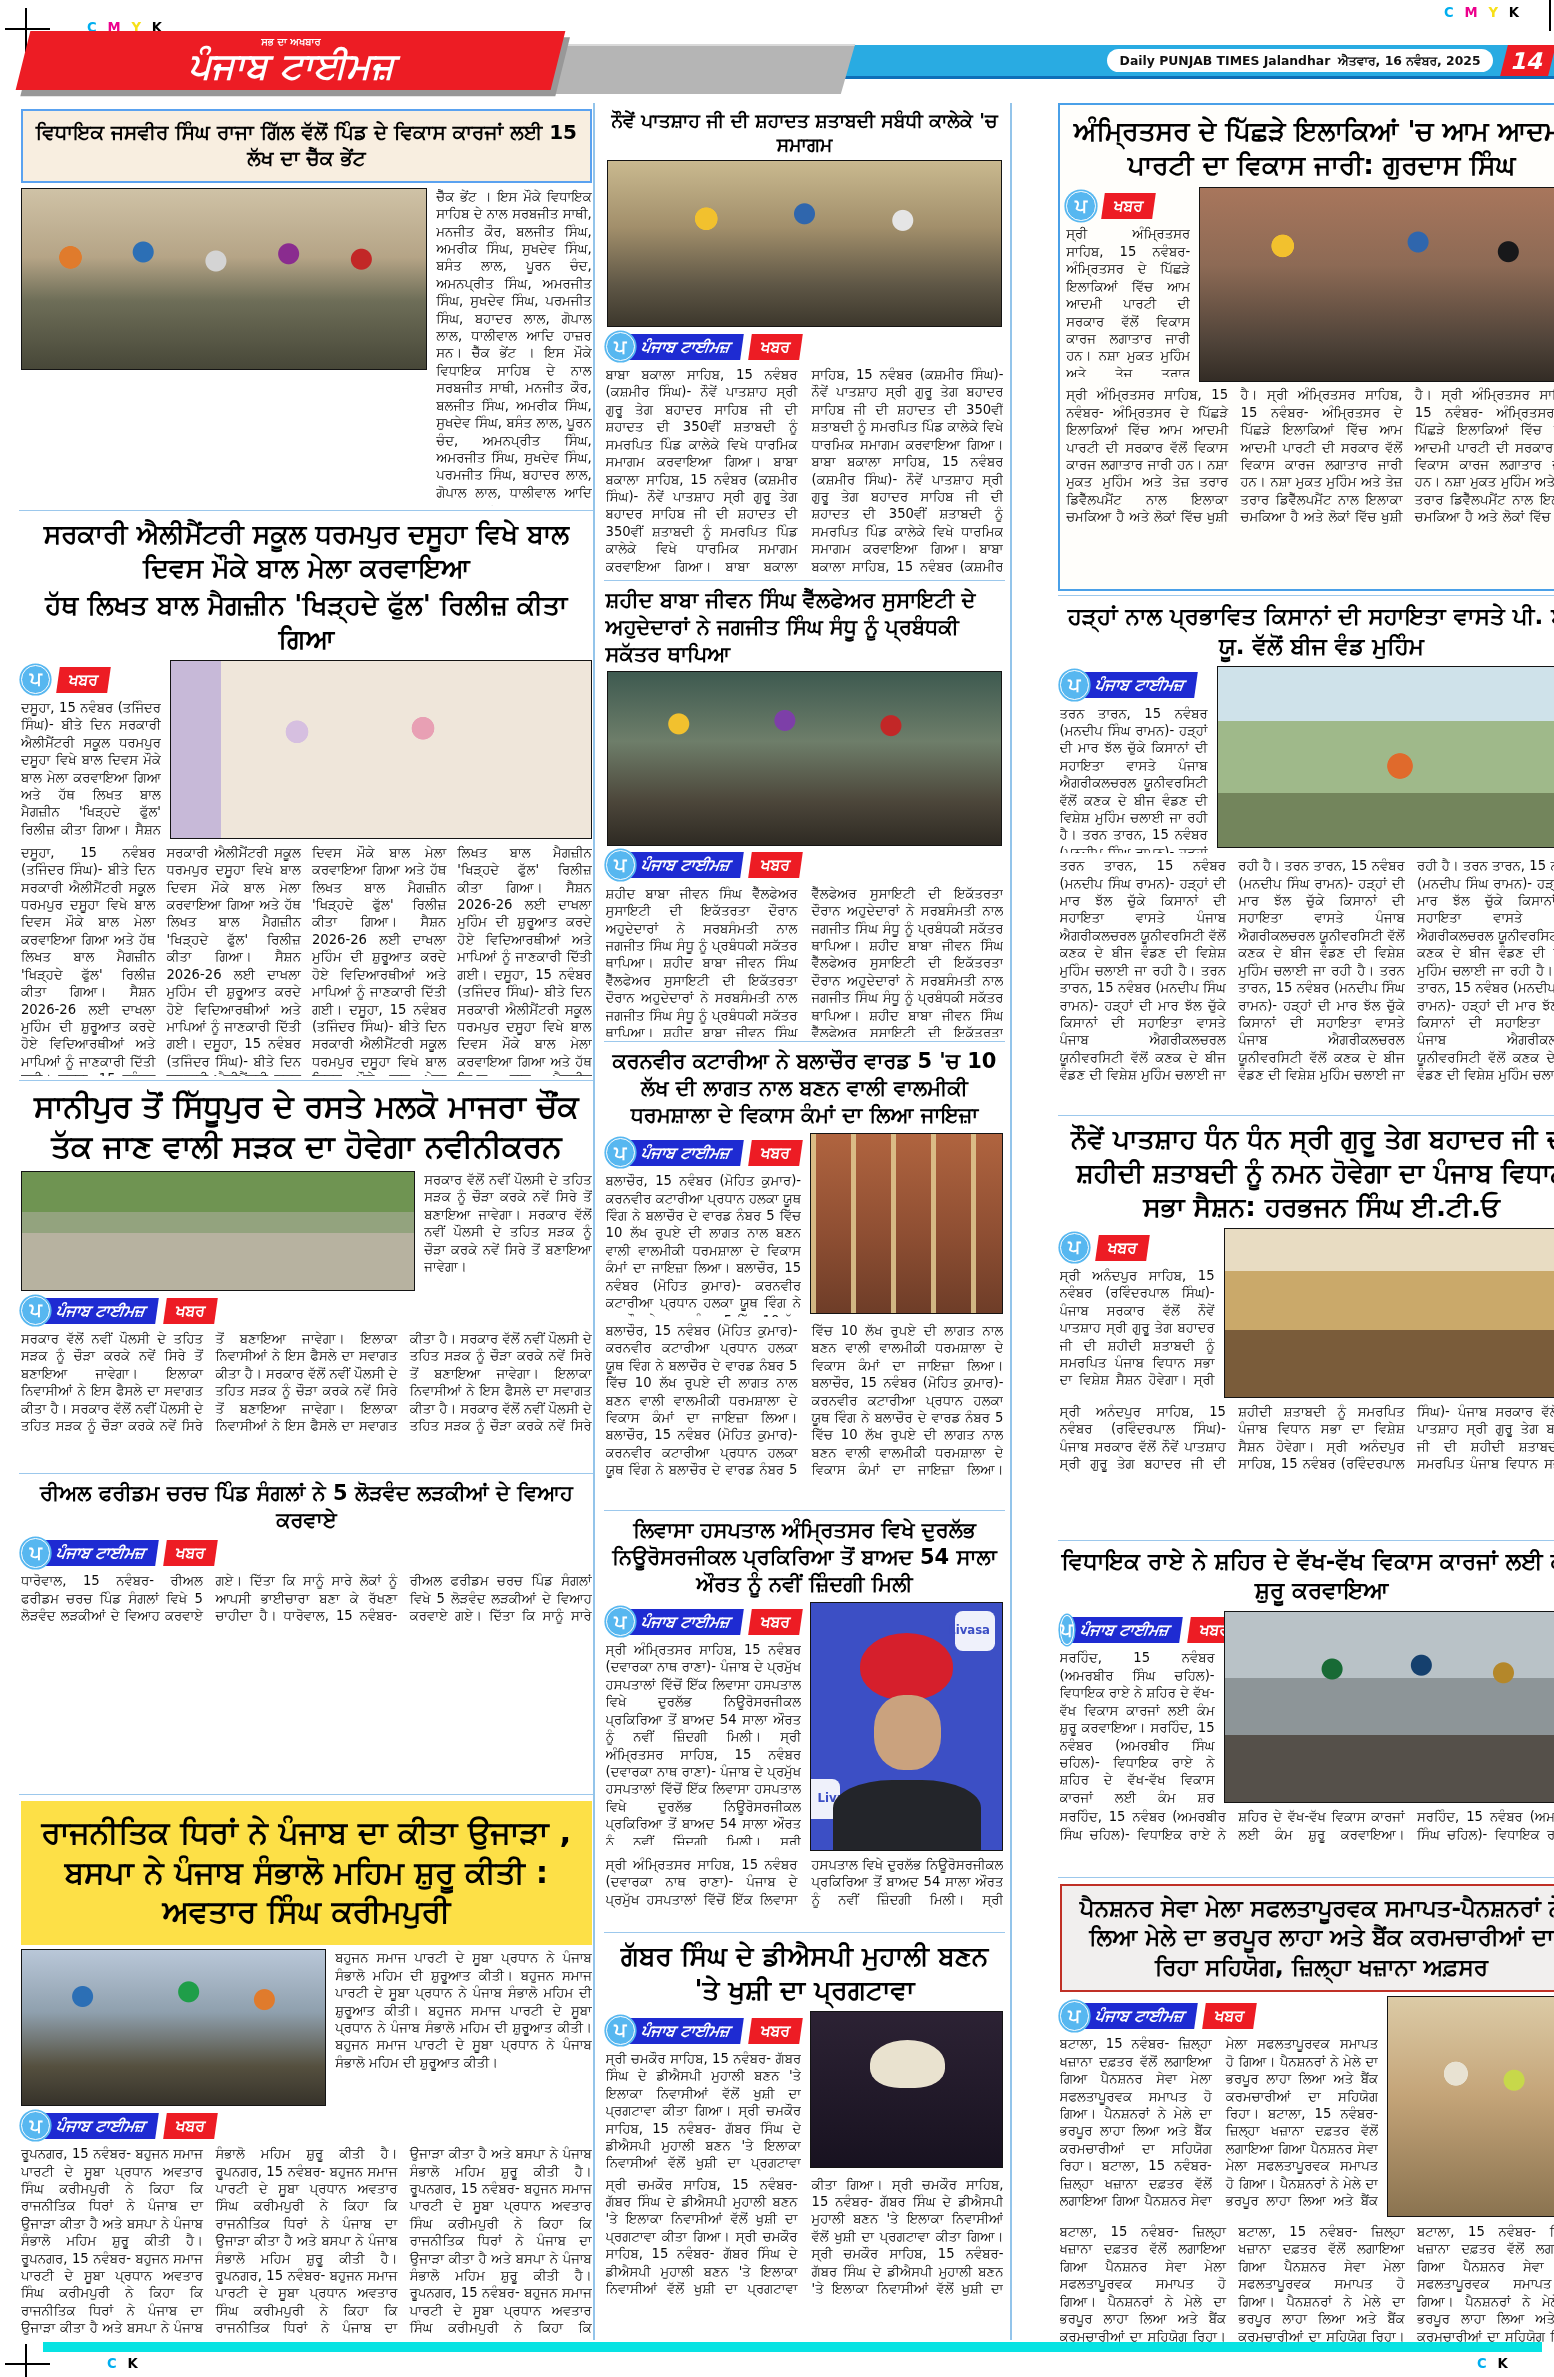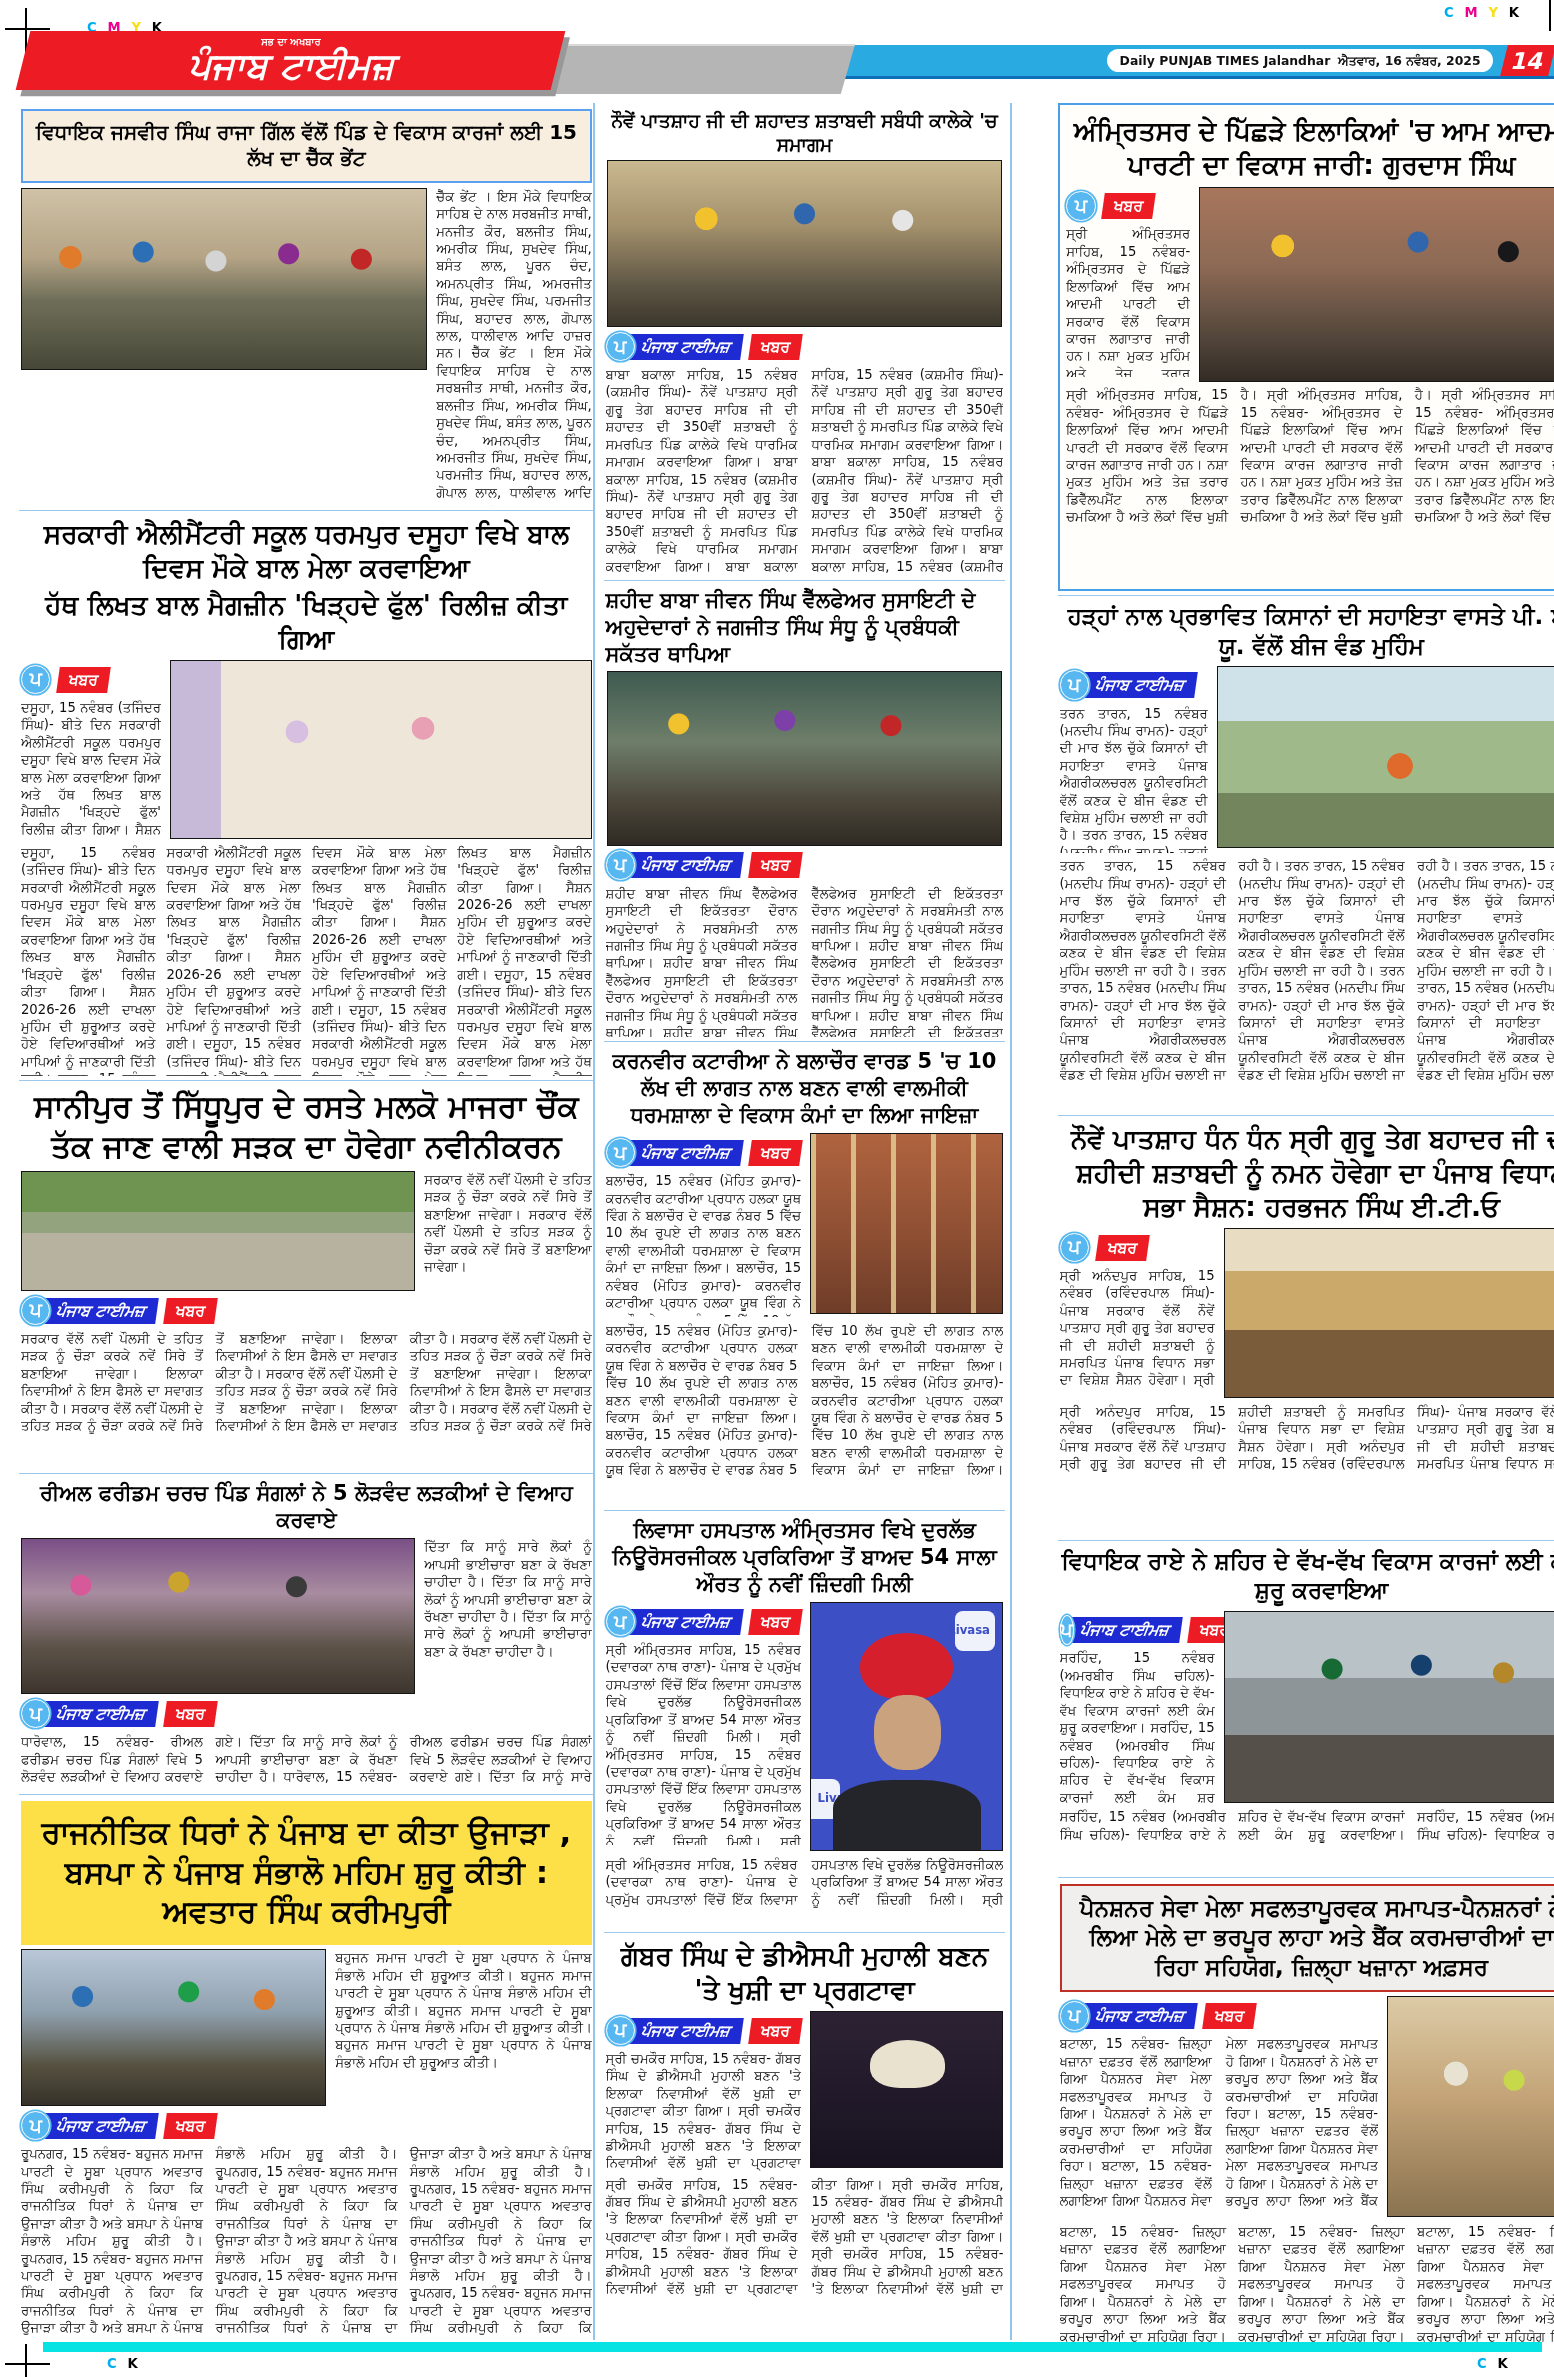--- a/index.html
+++ b/index.html
@@ -196,24 +196,20 @@
     <div class="byline">
       <span class="b-logo">ਪ</span>
       <span class="b-paper">ਪੰਜਾਬ ਟਾਈਮਜ਼</span>
       <span class="b-khabar">ਖਬਰ</span>
     </div>
     <div class="body cols3" style="height:120px;">ਸਰਕਾਰ ਵੱਲੋਂ ਨਵੀਂ ਪੌਲਸੀ ਦੇ ਤਹਿਤ ਸੜਕ ਨੂੰ ਚੌੜਾ ਕਰਕੇ ਨਵੇਂ ਸਿਰੇ ਤੋਂ ਬਣਾਇਆ ਜਾਵੇਗਾ। ਇਲਾਕਾ ਨਿਵਾਸੀਆਂ ਨੇ ਇਸ ਫੈਸਲੇ ਦਾ ਸਵਾਗਤ ਕੀਤਾ ਹੈ। ਸਰਕਾਰ ਵੱਲੋਂ ਨਵੀਂ ਪੌਲਸੀ ਦੇ ਤਹਿਤ ਸੜਕ ਨੂੰ ਚੌੜਾ ਕਰਕੇ ਨਵੇਂ ਸਿਰੇ ਤੋਂ ਬਣਾਇਆ ਜਾਵੇਗਾ। ਇਲਾਕਾ ਨਿਵਾਸੀਆਂ ਨੇ ਇਸ ਫੈਸਲੇ ਦਾ ਸਵਾਗਤ ਕੀਤਾ ਹੈ। ਸਰਕਾਰ ਵੱਲੋਂ ਨਵੀਂ ਪੌਲਸੀ ਦੇ ਤਹਿਤ ਸੜਕ ਨੂੰ ਚੌੜਾ ਕਰਕੇ ਨਵੇਂ ਸਿਰੇ ਤੋਂ ਬਣਾਇਆ ਜਾਵੇਗਾ। ਇਲਾਕਾ ਨਿਵਾਸੀਆਂ ਨੇ ਇਸ ਫੈਸਲੇ ਦਾ ਸਵਾਗਤ ਕੀਤਾ ਹੈ। ਸਰਕਾਰ ਵੱਲੋਂ ਨਵੀਂ ਪੌਲਸੀ ਦੇ ਤਹਿਤ ਸੜਕ ਨੂੰ ਚੌੜਾ ਕਰਕੇ ਨਵੇਂ ਸਿਰੇ ਤੋਂ ਬਣਾਇਆ ਜਾਵੇਗਾ। ਇਲਾਕਾ ਨਿਵਾਸੀਆਂ ਨੇ ਇਸ ਫੈਸਲੇ ਦਾ ਸਵਾਗਤ ਕੀਤਾ ਹੈ। ਸਰਕਾਰ ਵੱਲੋਂ ਨਵੀਂ ਪੌਲਸੀ ਦੇ ਤਹਿਤ ਸੜਕ ਨੂੰ ਚੌੜਾ ਕਰਕੇ ਨਵੇਂ ਸਿਰੇ ਤੋਂ ਬਣਾਇਆ ਜਾਵੇਗਾ। ਇਲਾਕਾ ਨਿਵਾਸੀਆਂ ਨੇ ਇਸ ਫੈਸਲੇ ਦਾ ਸਵਾਗਤ ਕੀਤਾ ਹੈ। ਸਰਕਾਰ ਵੱਲੋਂ ਨਵੀਂ ਪੌਲਸੀ ਦੇ ਤਹਿਤ ਸੜਕ ਨੂੰ ਚੌੜਾ ਕਰਕੇ ਨਵੇਂ ਸਿਰੇ ਤੋਂ ਬਣਾਇਆ ਜਾਵੇਗਾ। ਇਲਾਕਾ ਨਿਵਾਸੀਆਂ ਨੇ ਇਸ ਫੈਸਲੇ ਦਾ ਸਵਾਗਤ ਕੀਤਾ ਹੈ। ਸਰਕਾਰ ਵੱਲੋਂ ਨਵੀਂ ਪੌਲਸੀ ਦੇ ਤਹਿਤ ਸੜਕ ਨੂੰ ਚੌੜਾ ਕਰਕੇ ਨਵੇਂ ਸਿਰੇ ਤੋਂ ਬਣਾਇਆ ਜਾਵੇਗਾ। ਇਲਾਕਾ ਨਿਵਾਸੀਆਂ ਨੇ ਇਸ ਫੈਸਲੇ ਦਾ ਸਵਾਗਤ ਕੀਤਾ ਹੈ। ਸਰਕਾਰ ਵੱਲੋਂ ਨਵੀਂ ਪੌਲਸੀ ਦੇ ਤਹਿਤ ਸੜਕ ਨੂੰ ਚੌੜਾ ਕਰਕੇ ਨਵੇਂ ਸਿਰੇ ਤੋਂ ਬਣਾਇਆ ਜਾਵੇਗਾ। ਇਲਾਕਾ ਨਿਵਾਸੀਆਂ ਨੇ ਇਸ ਫੈਸਲੇ ਦਾ ਸਵਾਗਤ ਕੀਤਾ ਹੈ।</div>
   </article>
 
   <article class="art" style="height:317px;">
     <h1 class="hl fs27">ਰੀਅਲ ਫਰੀਡਮ ਚਰਚ ਪਿੰਡ ਸੰਗਲਾਂ ਨੇ 5 ਲੋੜਵੰਦ ਲੜਕੀਆਂ ਦੇ ਵਿਆਹ ਕਰਵਾਏ</h1>
-    <div class="row">
-      <div class="photo ph-crowd2" style="width:392px;height:154px;"></div>
-      <div class="side body">ਦਿੱਤਾ ਕਿ ਸਾਨੂੰ ਸਾਰੇ ਲੋਕਾਂ ਨੂੰ ਆਪਸੀ ਭਾਈਚਾਰਾ ਬਣਾ ਕੇ ਰੱਖਣਾ ਚਾਹੀਦਾ ਹੈ। ਦਿੱਤਾ ਕਿ ਸਾਨੂੰ ਸਾਰੇ ਲੋਕਾਂ ਨੂੰ ਆਪਸੀ ਭਾਈਚਾਰਾ ਬਣਾ ਕੇ ਰੱਖਣਾ ਚਾਹੀਦਾ ਹੈ। ਦਿੱਤਾ ਕਿ ਸਾਨੂੰ ਸਾਰੇ ਲੋਕਾਂ ਨੂੰ ਆਪਸੀ ਭਾਈਚਾਰਾ ਬਣਾ ਕੇ ਰੱਖਣਾ ਚਾਹੀਦਾ ਹੈ।</div>
-    </div>
     <div class="byline">
       <span class="b-logo">ਪ</span>
       <span class="b-paper">ਪੰਜਾਬ ਟਾਈਮਜ਼</span>
       <span class="b-khabar">ਖਬਰ</span>
     </div>
     <div class="body cols3" style="height:64px;">ਧਾਰੋਵਾਲ, 15 ਨਵੰਬਰ- ਰੀਅਲ ਫਰੀਡਮ ਚਰਚ ਪਿੰਡ ਸੰਗਲਾਂ ਵਿਖੇ 5 ਲੋੜਵੰਦ ਲੜਕੀਆਂ ਦੇ ਵਿਆਹ ਕਰਵਾਏ ਗਏ। ਦਿੱਤਾ ਕਿ ਸਾਨੂੰ ਸਾਰੇ ਲੋਕਾਂ ਨੂੰ ਆਪਸੀ ਭਾਈਚਾਰਾ ਬਣਾ ਕੇ ਰੱਖਣਾ ਚਾਹੀਦਾ ਹੈ। ਧਾਰੋਵਾਲ, 15 ਨਵੰਬਰ- ਰੀਅਲ ਫਰੀਡਮ ਚਰਚ ਪਿੰਡ ਸੰਗਲਾਂ ਵਿਖੇ 5 ਲੋੜਵੰਦ ਲੜਕੀਆਂ ਦੇ ਵਿਆਹ ਕਰਵਾਏ ਗਏ। ਦਿੱਤਾ ਕਿ ਸਾਨੂੰ ਸਾਰੇ ਲੋਕਾਂ ਨੂੰ ਆਪਸੀ ਭਾਈਚਾਰਾ ਬਣਾ ਕੇ ਰੱਖਣਾ ਚਾਹੀਦਾ ਹੈ। ਧਾਰੋਵਾਲ, 15 ਨਵੰਬਰ- ਰੀਅਲ ਫਰੀਡਮ ਚਰਚ ਪਿੰਡ ਸੰਗਲਾਂ ਵਿਖੇ 5 ਲੋੜਵੰਦ ਲੜਕੀਆਂ ਦੇ ਵਿਆਹ ਕਰਵਾਏ ਗਏ। ਦਿੱਤਾ ਕਿ ਸਾਨੂੰ ਸਾਰੇ ਲੋਕਾਂ ਨੂੰ ਆਪਸੀ ਭਾਈਚਾਰਾ ਬਣਾ ਕੇ ਰੱਖਣਾ ਚਾਹੀਦਾ ਹੈ। ਧਾਰੋਵਾਲ, 15 ਨਵੰਬਰ- ਰੀਅਲ ਫਰੀਡਮ ਚਰਚ ਪਿੰਡ ਸੰਗਲਾਂ ਵਿਖੇ 5 ਲੋੜਵੰਦ ਲੜਕੀਆਂ ਦੇ ਵਿਆਹ ਕਰਵਾਏ ਗਏ। ਦਿੱਤਾ ਕਿ ਸਾਨੂੰ ਸਾਰੇ ਲੋਕਾਂ ਨੂੰ ਆਪਸੀ ਭਾਈਚਾਰਾ ਬਣਾ ਕੇ ਰੱਖਣਾ ਚਾਹੀਦਾ ਹੈ। ਧਾਰੋਵਾਲ, 15 ਨਵੰਬਰ- ਰੀਅਲ ਫਰੀਡਮ ਚਰਚ ਪਿੰਡ ਸੰਗਲਾਂ ਵਿਖੇ 5 ਲੋੜਵੰਦ ਲੜਕੀਆਂ ਦੇ ਵਿਆਹ ਕਰਵਾਏ ਗਏ। ਦਿੱਤਾ ਕਿ ਸਾਨੂੰ ਸਾਰੇ ਲੋਕਾਂ ਨੂੰ ਆਪਸੀ ਭਾਈਚਾਰਾ ਬਣਾ ਕੇ ਰੱਖਣਾ ਚਾਹੀਦਾ ਹੈ।</div>
   </article>
 
   <article class="art" style="height:544px;">
     <h1 class="hl fs40 boxed-green">ਰਾਜਨੀਤਿਕ ਧਿਰਾਂ ਨੇ ਪੰਜਾਬ ਦਾ ਕੀਤਾ ਉਜਾੜਾ , ਬਸਪਾ ਨੇ ਪੰਜਾਬ ਸੰਭਾਲੋ ਮਹਿਮ ਸ਼ੁਰੂ ਕੀਤੀ : ਅਵਤਾਰ ਸਿੰਘ ਕਰੀਮਪੁਰੀ</h1>

